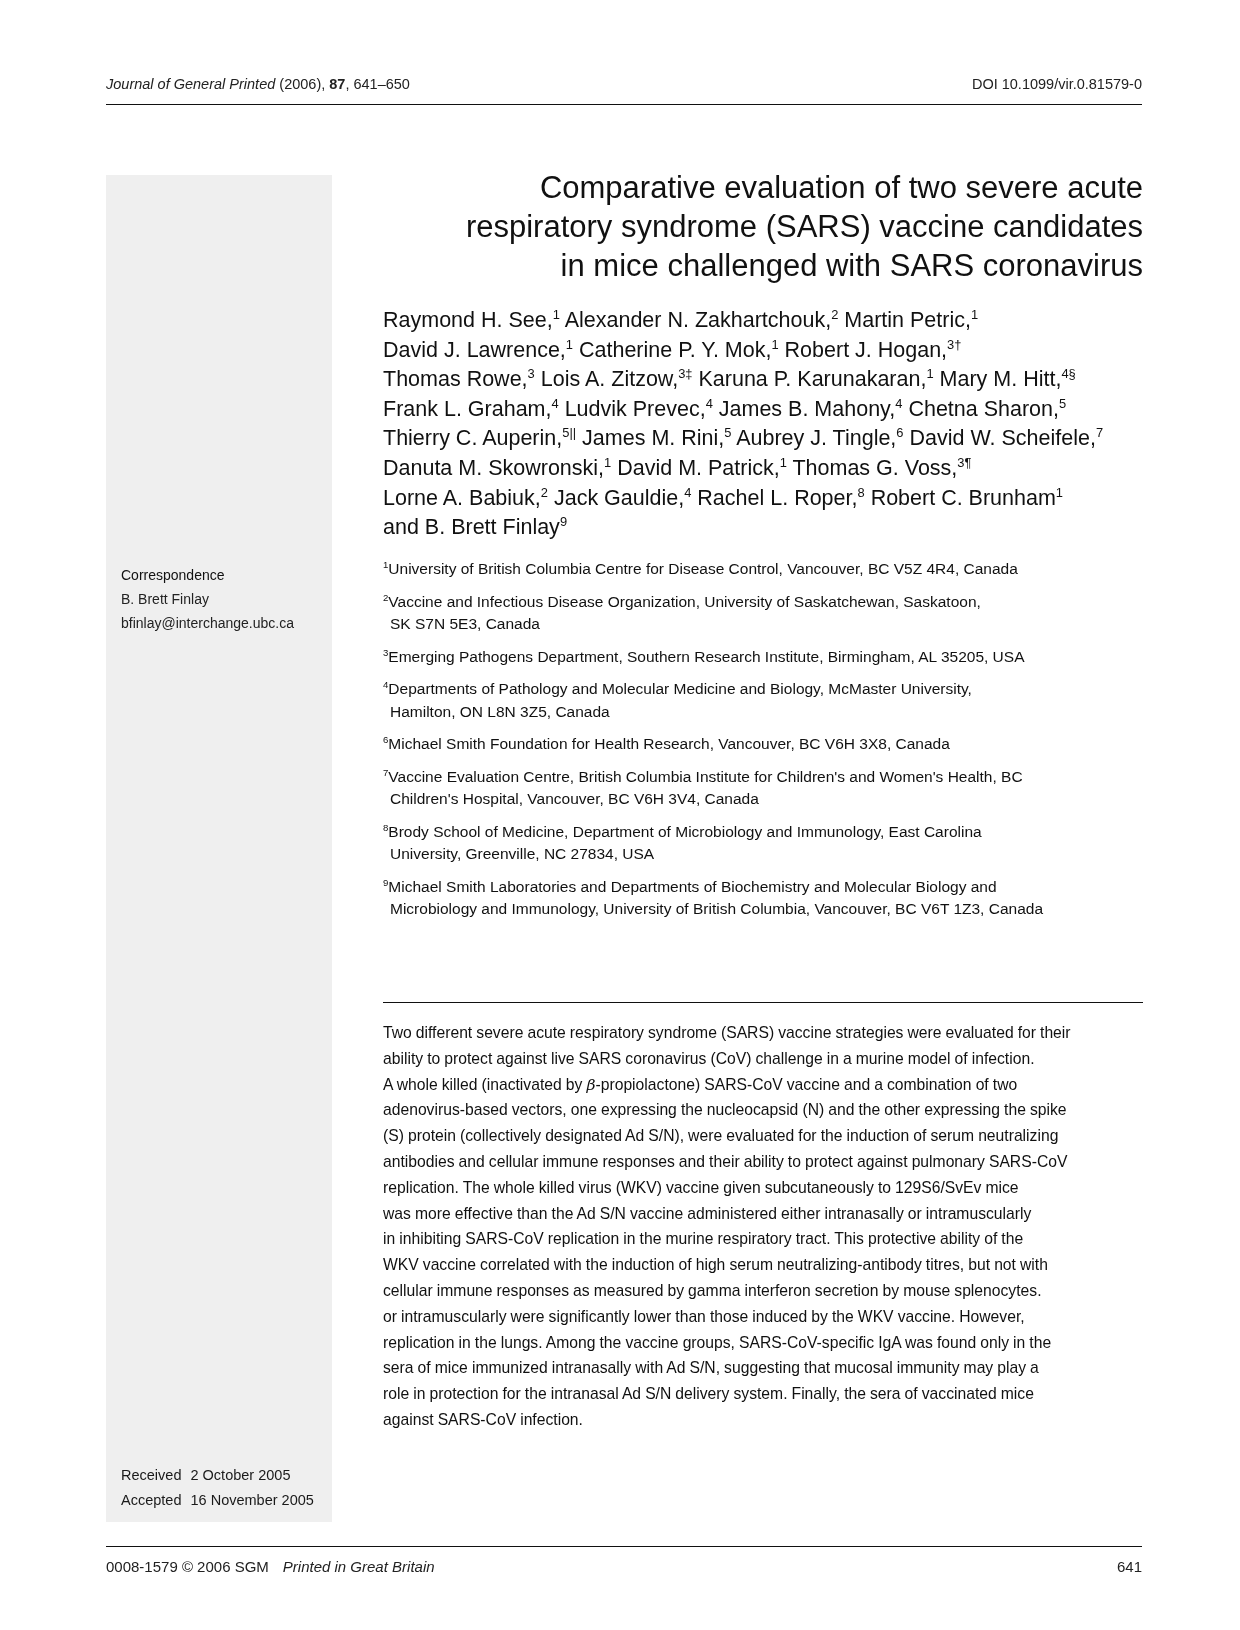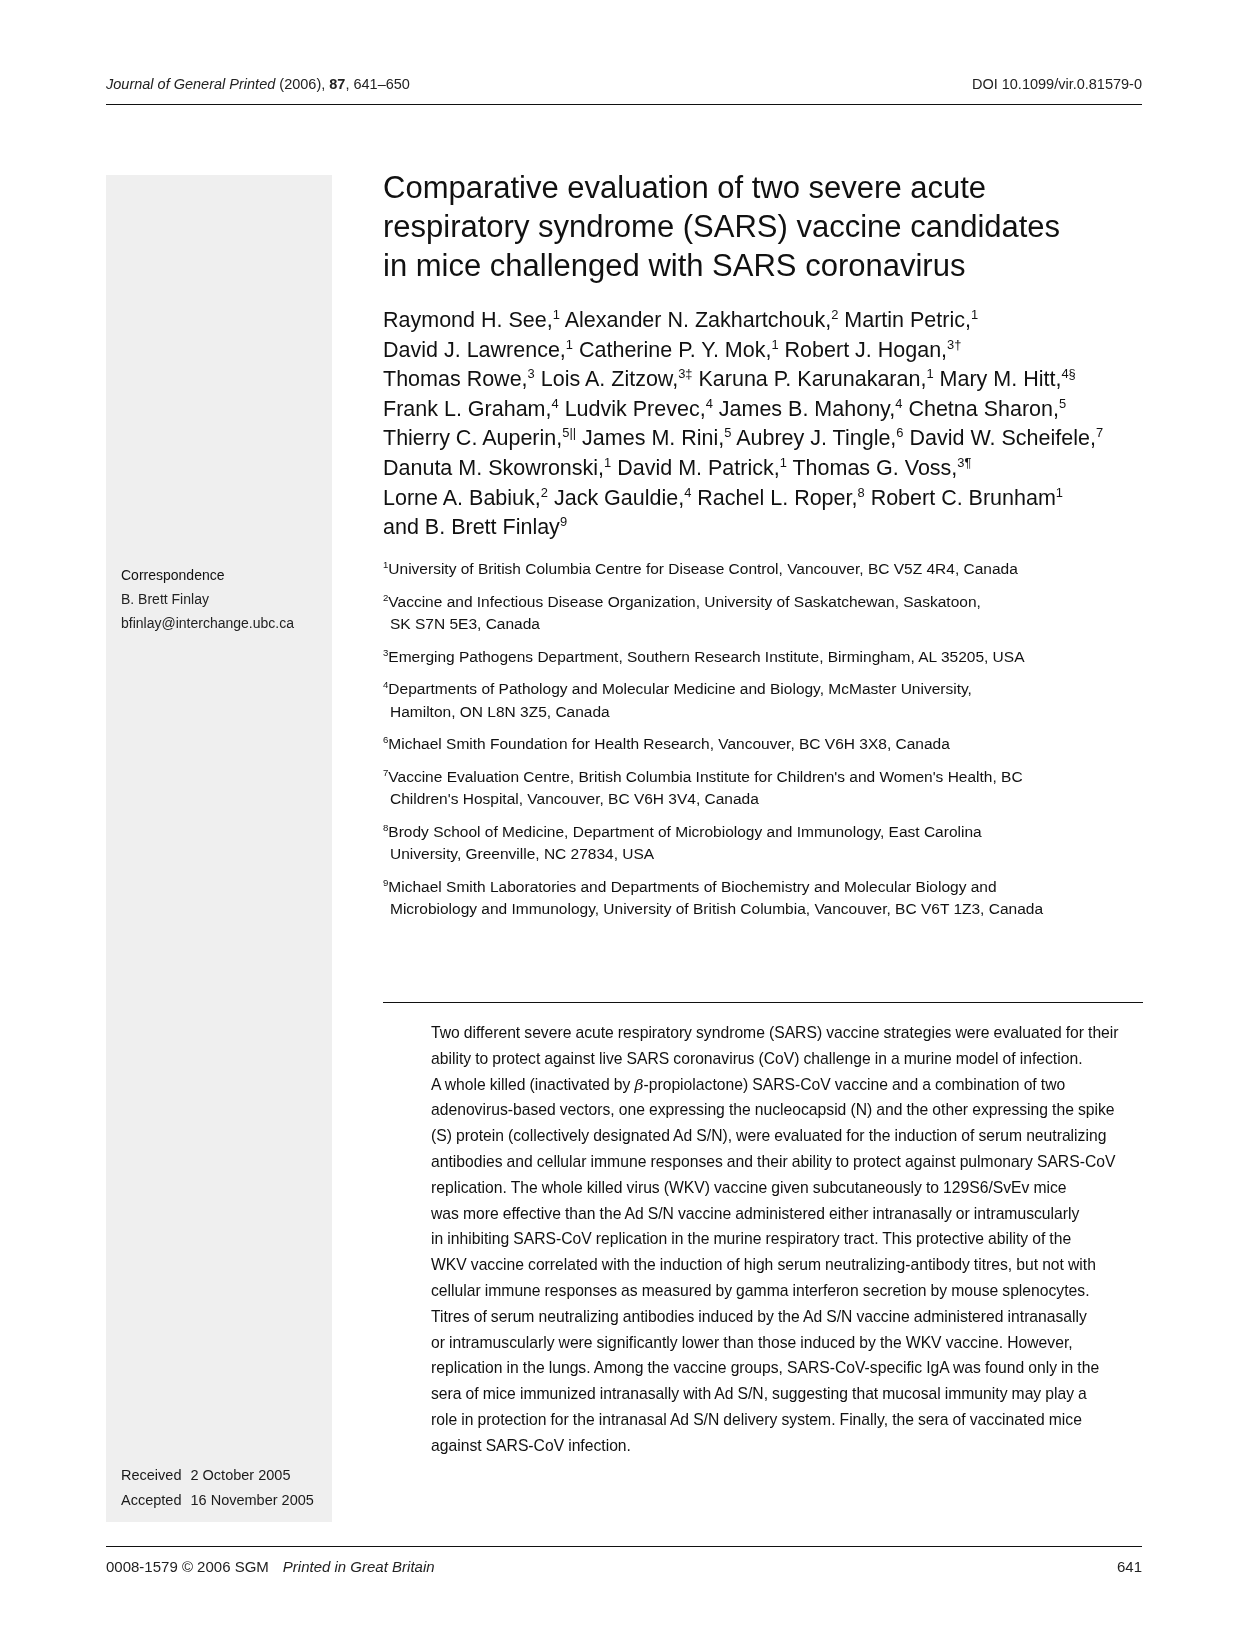--- a/index.html
+++ b/index.html
@@ -22,21 +22,21 @@
     background: #efefef;
   }
   .correspondence { position: absolute; left: 15px; top: 388px; font-size: 14px; line-height: 24px; }
   .correspondence .label { color: #111; }
   .correspondence .val { color: #222; }
   .dates { position: absolute; left: 15px; top: 1288px; font-size: 14.5px; line-height: 25px; }
   .dates .k { display: inline-block; margin-right: 5px; text-align: right; }
 
   .title {
     position: absolute; left: 383px; top: 168px; width: 760px;
-    font-size: 31px; line-height: 39px; font-weight: normal; color: #111; margin: 0;
+    font-size: 31px; line-height: 39px; font-weight: normal; color: #111; margin: 0; text-align: right;
   }
   .authors {
     position: absolute; left: 383px; top: 306px; width: 770px;
     font-size: 21.5px; line-height: 29.6px; color: #111;
   }
   .authors .line { white-space: nowrap; }
   sup { font-size: 0.6em; vertical-align: super; line-height: 0; }
 
   .affiliations {
     position: absolute; left: 383px; top: 558px; width: 770px;
@@ -45,21 +45,21 @@
   .aff { margin-bottom: 10px; padding-left: 7px; text-indent: -7px; }
   .aff sup { font-size: 0.62em; }
 
   .rule-abstract { position: absolute; left: 383px; top: 1002px; width: 760px; height: 1px; background: #111; }
 
   .abstract {
     position: absolute; left: 383px; top: 1020px; width: 762px;
     font-size: 15.7px; line-height: 25.8px; color: #111; margin: 0;
     text-align: left; word-spacing: -0.3px;
   }
-  .abstract .ln { display: block; white-space: nowrap; margin-left: 48px; }
+  .abstract .ln { display: block; white-space: nowrap; }
   .abstract .greek { font-family: "DejaVu Serif", serif; font-style: italic; }
 
   .rule-bottom { position: absolute; left: 106px; top: 1546px; width: 1036px; height: 1px; background: #111; }
   .footer { position: absolute; left: 106px; top: 1558px; width: 1036px; font-size: 15px; color: #222; }
   .footer .left { position: absolute; left: 0; top: 0; }
   .footer .left .printed { font-style: italic; margin-left: 14px; }
   .footer .right { position: absolute; right: 0; top: 0; }
 </style>
 </head>
 <body>
@@ -130,21 +130,20 @@
     <span class="ln">ability to protect against live SARS coronavirus (CoV) challenge in a murine model of infection.</span>
     <span class="ln">A whole killed (inactivated by <span class="greek">β</span>-propiolactone) SARS-CoV vaccine and a combination of two</span>
     <span class="ln">adenovirus-based vectors, one expressing the nucleocapsid (N) and the other expressing the spike</span>
     <span class="ln">(S) protein (collectively designated Ad S/N), were evaluated for the induction of serum neutralizing</span>
     <span class="ln">antibodies and cellular immune responses and their ability to protect against pulmonary SARS-CoV</span>
     <span class="ln">replication. The whole killed virus (WKV) vaccine given subcutaneously to 129S6/SvEv mice</span>
     <span class="ln">was more effective than the Ad S/N vaccine administered either intranasally or intramuscularly</span>
     <span class="ln">in inhibiting SARS-CoV replication in the murine respiratory tract. This protective ability of the</span>
     <span class="ln">WKV vaccine correlated with the induction of high serum neutralizing-antibody titres, but not with</span>
     <span class="ln">cellular immune responses as measured by gamma interferon secretion by mouse splenocytes.</span>
-    <span class="ln">Titres of serum neutralizing antibodies induced by the Ad S/N vaccine administered intranasally</span>
     <span class="ln">or intramuscularly were significantly lower than those induced by the WKV vaccine. However,</span>
     <span class="ln">replication in the lungs. Among the vaccine groups, SARS-CoV-specific IgA was found only in the</span>
     <span class="ln">sera of mice immunized intranasally with Ad S/N, suggesting that mucosal immunity may play a</span>
     <span class="ln">role in protection for the intranasal Ad S/N delivery system. Finally, the sera of vaccinated mice</span>
     <span class="ln">against SARS-CoV infection.</span>
   </p>
 
 <div class="rule-bottom"></div>
 <div class="footer">
   <div class="left">

